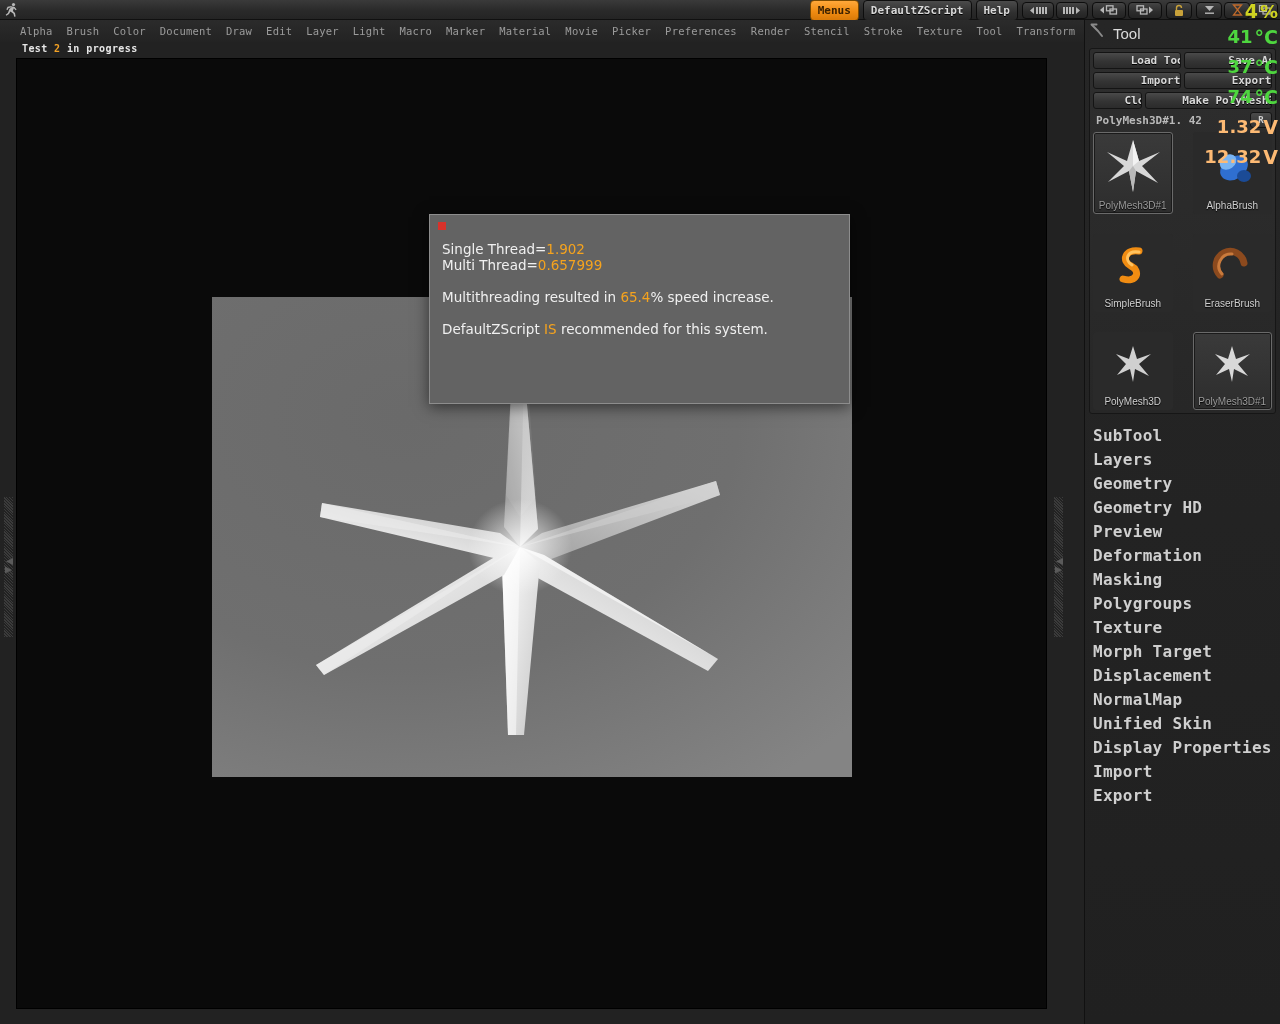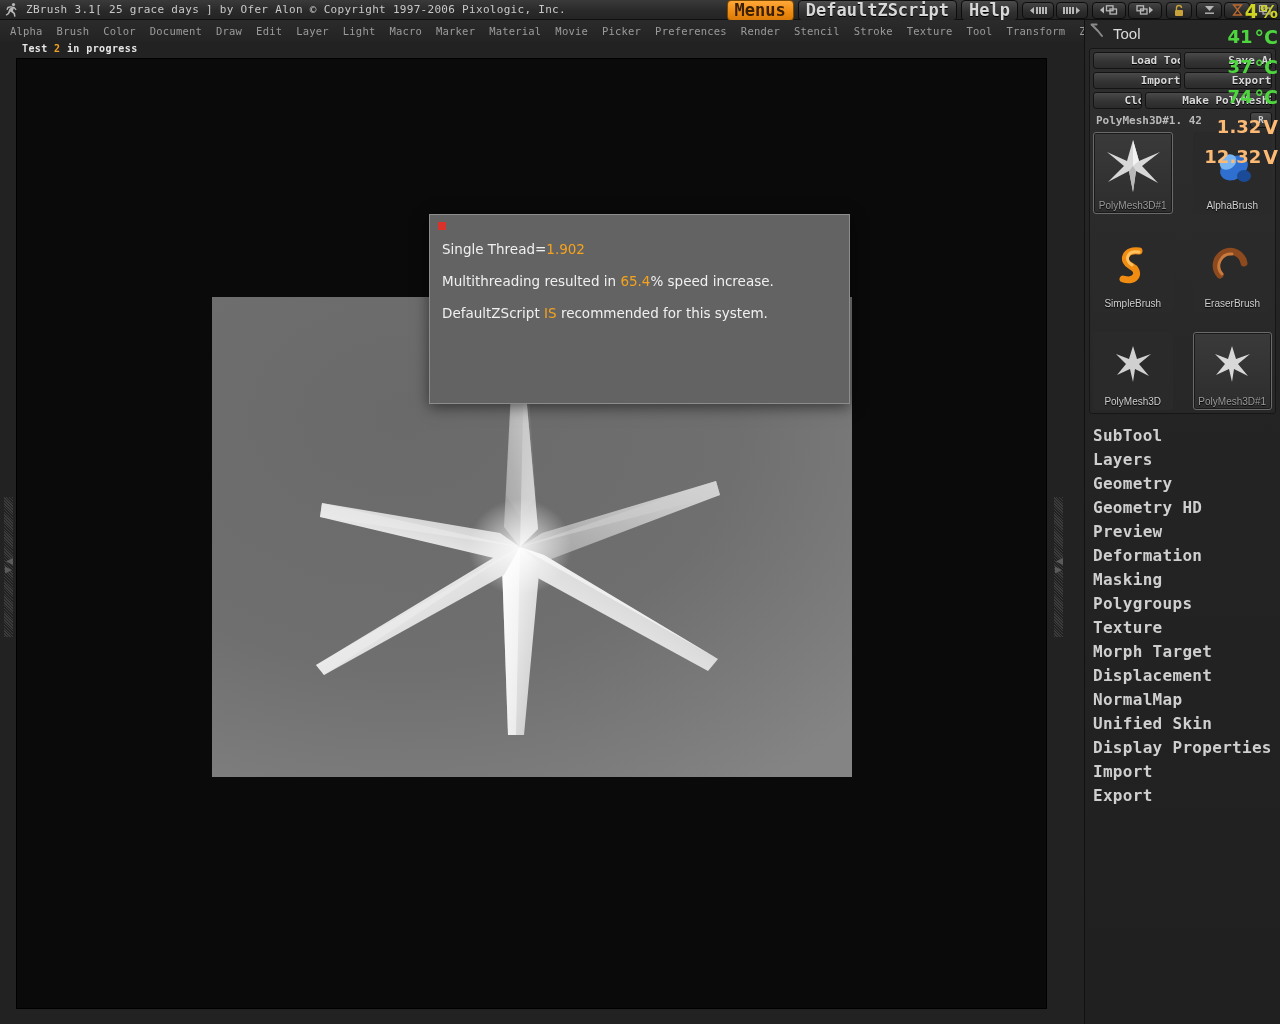--- a/index.html
+++ b/index.html
@@ -26,21 +26,21 @@
     color: #c9c9c9; font-size: 11px; letter-spacing: .3px;
     margin-left: 5px; white-space: nowrap;
   }
   #title-right {
     position: absolute; right: 2px; top: 1px; height: 18px;
     display: flex; align-items: center; gap: 4px;
   }
   .tb-btn {
     height: 21px; border: 1px solid #0d0d0d; border-radius: 4px;
     background: linear-gradient(#4b4b4b, #303030 60%, #272727);
-    color: #d8d8d8; font-size: 17px; font-weight: bold;
+    color: #d8d8d8; font-size: 11px; font-weight: bold;
     display: flex; align-items: center; justify-content: center;
     padding: 0 7px; white-space: nowrap;
     text-shadow: 0 1px 0 #000;
   }
   .tb-btn.accent {
     background: linear-gradient(#ffa83a, #f08c12 55%, #d97a08);
     color: #3a2000; border-color: #7a4a00;
     text-shadow: none;
   }
   .tb-icon {
@@ -48,21 +48,21 @@
     background: linear-gradient(#444, #2c2c2c 60%, #242424);
     display: flex; align-items: center; justify-content: center;
     padding: 0 4px;
   }
   .tb-group { display: flex; gap: 2px; }
 
   
   #menubar {
     position: absolute; left: 0; top: 20px; width: 1280px; height: 22px;
     background: linear-gradient(#2b2b2b, #232323);
-    display: flex; align-items: center; padding-left: 10px;
+    display: flex; align-items: center; padding-left: 20px;
   }
   .menu-item {
     color: #9b9b9b; font-size: 10.5px; margin-right: 14px;
     white-space: nowrap; letter-spacing: .2px;
   }
 
   
   #doc-title {
     position: absolute; left: 22px; top: 43px;
     color: #e6e6e6; font-size: 10px; font-weight: bold; letter-spacing: .4px;
@@ -224,21 +224,20 @@
   <div id="titlebar">
     <div id="app-logo">
       <svg width="18" height="16" viewBox="0 0 18 16">
         <g fill="#b8b8b8">
           <circle cx="10.5" cy="2.6" r="1.6"></circle>
           <path d="M9.4 4.6 L11.6 5.0 L13.6 7.4 L12.6 8.2 L10.8 6.3 L9.9 9.0 L12.0 11.0 L12.6 14.6 L11.2 14.8 L10.5 11.7 L7.4 9.4 L6.0 12.0 L3.4 13.8 L2.7 12.7 L4.9 11.0 L6.4 7.0 Z"></path>
           <path d="M9.0 5.3 L5.6 5.9 L4.6 8.0 L3.3 7.6 L4.6 4.7 L8.6 3.9 Z"></path>
         </g>
       </svg>
     </div>
-    <div id="title-text">ZBrush  3.1[ 25 grace days ] by Ofer Alon © Copyright 1997-2006 Pixologic, Inc.</div>
 
     <div id="title-right">
       <div class="tb-btn accent">Menus</div>
       <div class="tb-btn">DefaultZScript</div>
       <div class="tb-btn">Help</div>
 
       <div class="tb-group">
         <div class="tb-icon">
           <svg width="22" height="11" viewBox="0 0 22 11">
               <polygon points="3,5.5 7,2 7,9" fill="#b7b7b7"></polygon>
@@ -546,20 +545,23 @@
       <div class="subp">Export</div>
     </div>
   </div>
 
   <div id="dialog">
     <div id="dialog-close"></div>
     <div id="dialog-body">
       <div class="dlg-line">
         <span>Single Thread=</span><span class="orange">1.902</span>
       </div>
+      <div class="dlg-line">
+        <span>Multi Thread=</span><span class="orange">0.657999</span>
+      </div>
       <div class="dlg-gap"></div>
       <div class="dlg-line">
         <span>Multithreading resulted in </span><span class="orange">65.4</span><span>% speed increase.</span>
       </div>
       <div class="dlg-gap"></div>
       <div class="dlg-line">
         <span>DefaultZScript </span><span class="orange">IS</span><span> recommended for this system.</span>
       </div>
     </div>
   </div>

